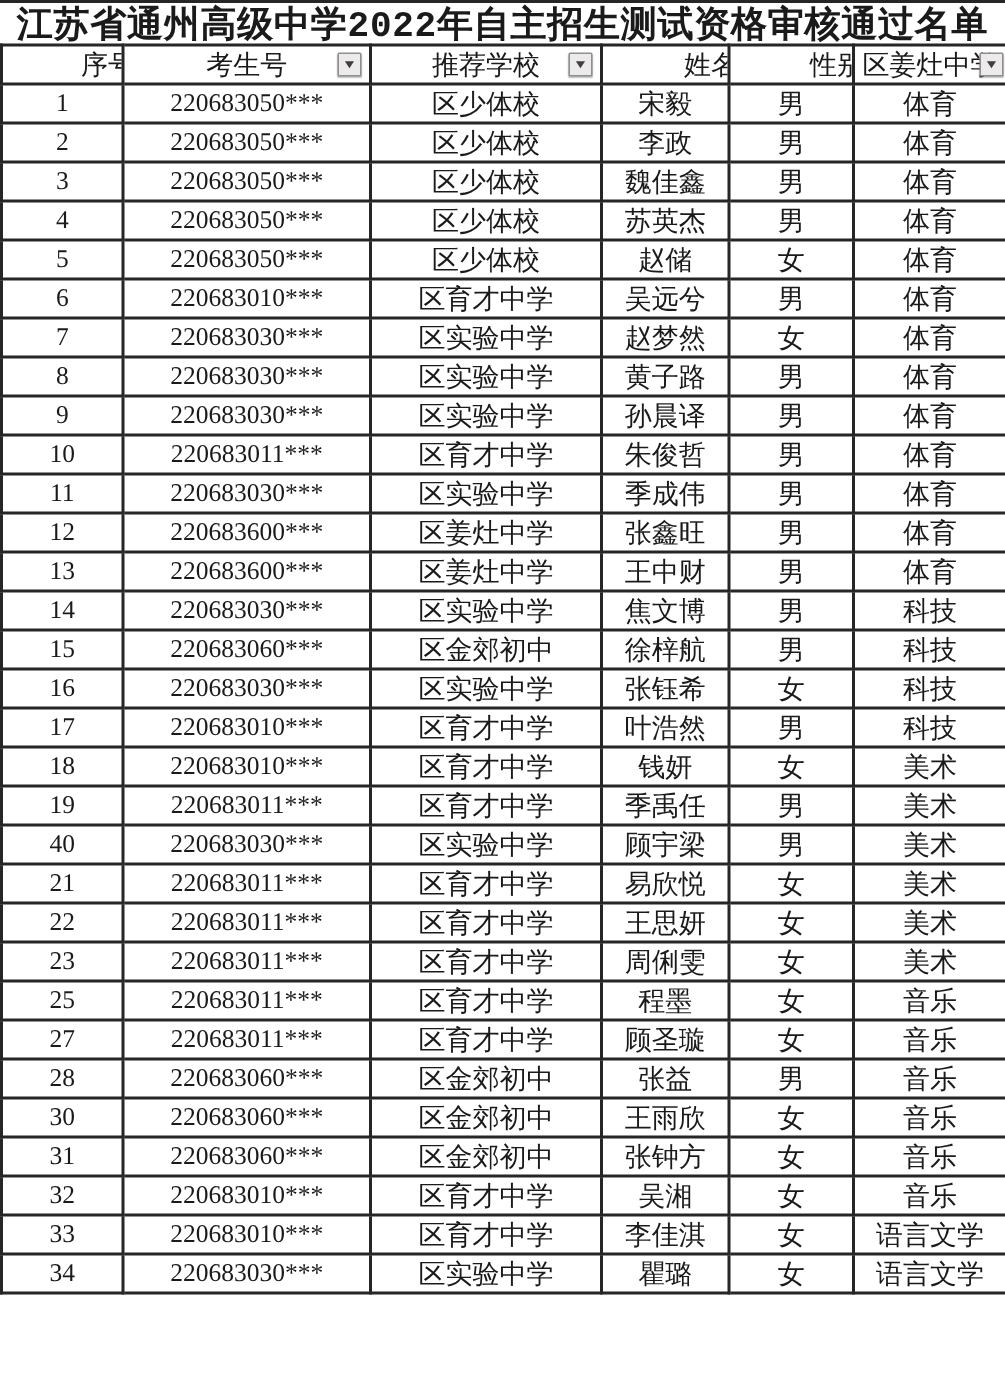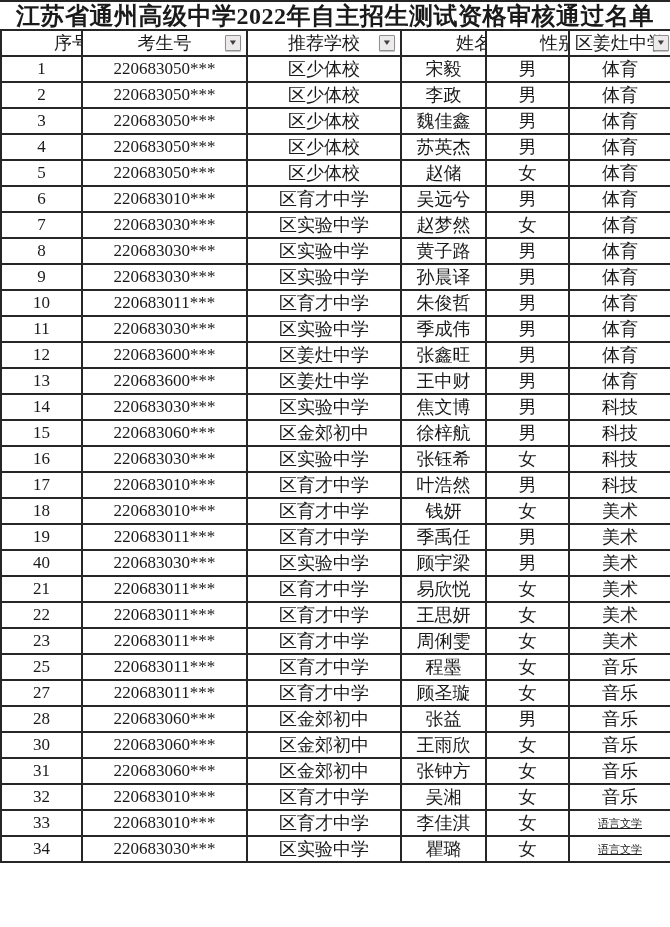--- a/index.html
+++ b/index.html
@@ -21,20 +21,21 @@
     width: 670px;
     height: 29px;
     border-top: 2px solid #262626;
     display: flex;
     align-items: center;
     justify-content: center;
     font-size: 24px;
     font-weight: 700;
     letter-spacing: 0.5px;
     white-space: nowrap;
+    font-family: Liberation Mono, monospace;
   }
   table {
     border-collapse: collapse;
     table-layout: fixed;
     width: 670px;
   }
   col.c1 { width: 81px; }
   col.c2 { width: 165px; }
   col.c3 { width: 154px; }
   col.c4 { width: 85px; }
@@ -61,21 +62,21 @@
     justify-content: center;
     gap: 3px;
     width: 100%;
     height: 100%;
     padding-left: 40px;
   }
   td {
     font-size: 18px;
   }
   td.num { font-size: 17px; }
-  td.cat-small { font-size: 11px; text-decoration: underline; }
+  td.cat-small { font-size: 18px; }
   .filter-btn {
     display: inline-flex;
     align-items: center;
     justify-content: center;
     box-sizing: border-box;
     width: 16px;
     height: 16px;
     background: #eceaea;
     border: 1px solid #8f8f8f;
     box-shadow: 0 1px 1px rgba(0,0,0,0.25);

